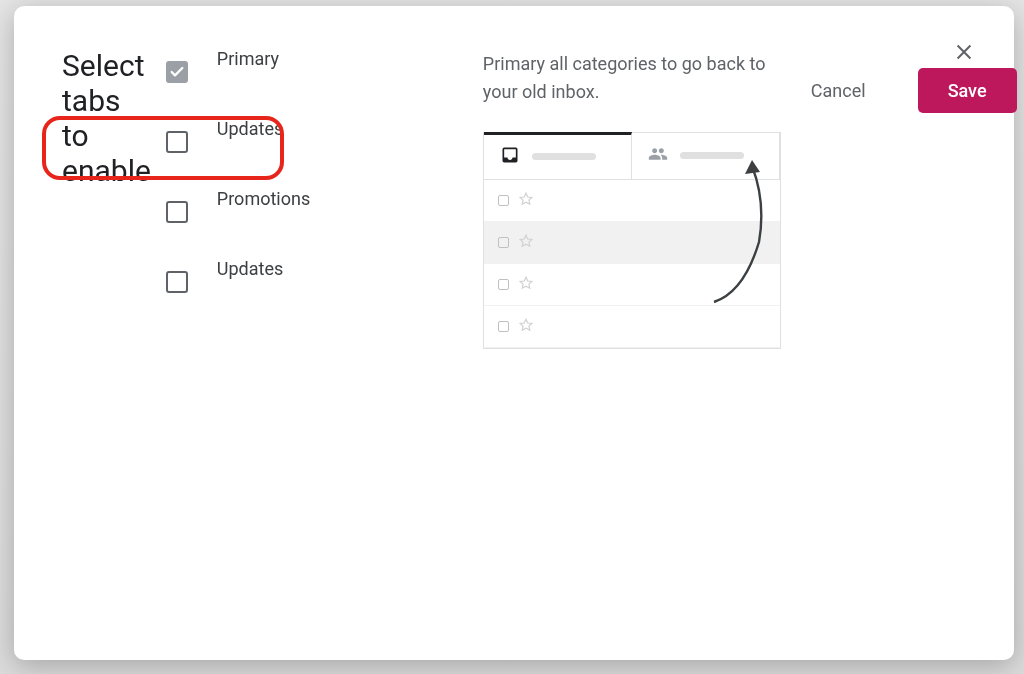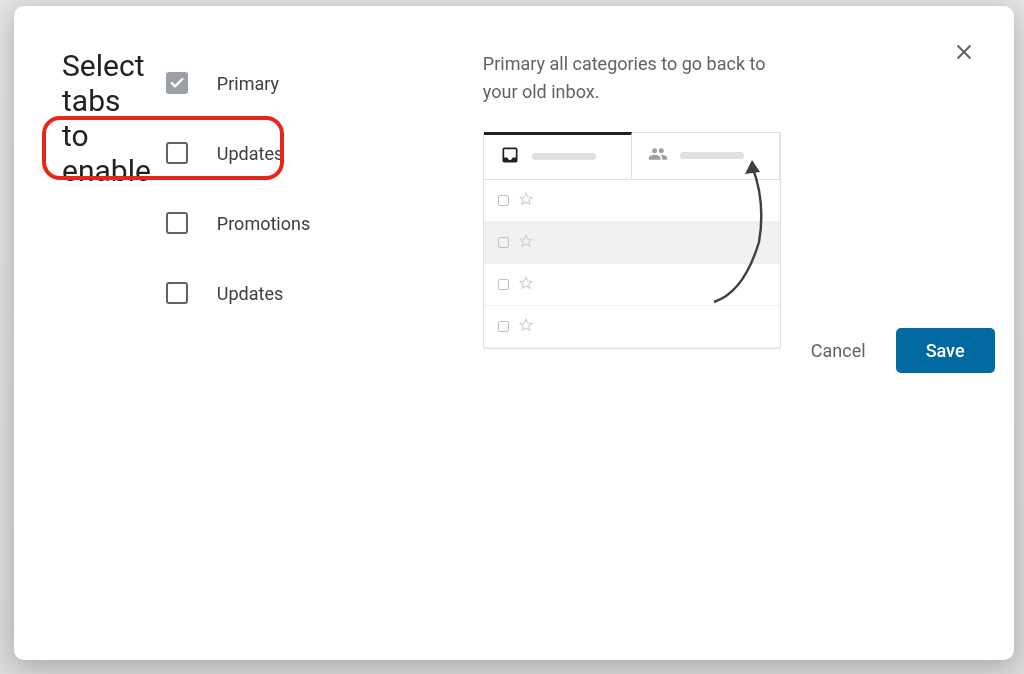--- a/index.html
+++ b/index.html
@@ -51,21 +51,21 @@
     .content {
       display: flex;
       flex: 1;
     }
     .left-col {
       width: 280px;
       flex-shrink: 0;
     }
     .category-row {
       display: flex;
-      align-items: center;
+      align-items: flex-start;
       height: 70px;
       padding-left: 2px;
     }
     .highlight-box {
       position: absolute;
       border: 4px solid #e8251b;
       border-radius: 18px;
       width: 242px;
       height: 64px;
       left: 28px;
@@ -168,37 +168,38 @@
       width: 11px; height: 11px; border: 1.5px solid #c0c0c0; border-radius: 2px;
     }
     .mini-star { color: #d0d0d0; }
     .arrow-svg {
       position: absolute;
       pointer-events: none;
     }
     .actions {
       display: flex;
       justify-content: flex-end;
-      align-items: center;
+      gap: 22px;
+      align-items: flex-start;
       padding-top: 20px;
     }
     .btn {
       font-size: 18px;
       padding: 12px 30px;
       border-radius: 5px;
       cursor: pointer;
       border: none;
       font-family: inherit;
     }
     .btn-cancel {
       background: transparent;
       color: #5f6368;
     }
     .btn-save {
-      background: #0369a1;
+      background: #be185d;
       color: #fff;
       font-weight: 500;
     }
   </style>
 </head>
 <body>
 
 <div class="backdrop"></div>
 
 <div class="dialog">

